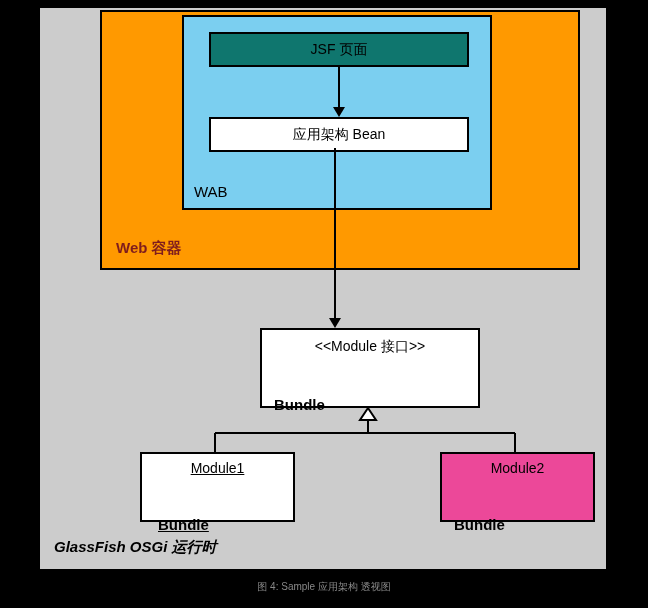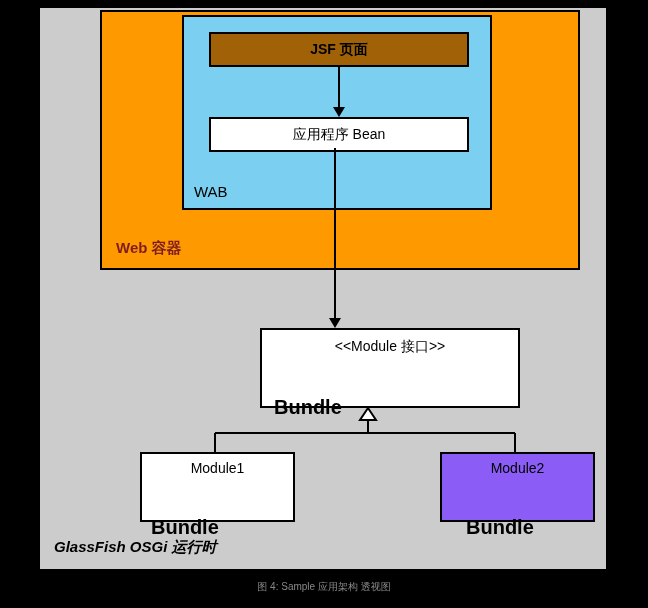--- a/index.html
+++ b/index.html
@@ -36,27 +36,26 @@
       height: 195px;
       background: #7bcff0;
       border: 2px solid #000;
     }
     .jsf-box {
       position: absolute;
       left: 25px;
       top: 15px;
       width: 260px;
       height: 35px;
-      background: #a16207;
+      background: #0f766e;
       border: 2px solid #000;
       display: flex;
       align-items: center;
       justify-content: center;
       font-size: 14px;
-      font-weight: bold;
     }
     .bean-box {
       position: absolute;
       left: 25px;
       top: 100px;
       width: 260px;
       height: 35px;
       background: #fff;
       border: 2px solid #000;
       display: flex;
@@ -76,55 +75,56 @@
       left: 14px;
       bottom: 10px;
       font-weight: bold;
       font-size: 15px;
       color: #7f1d1d;
     }
     .bundle-box {
       position: absolute;
       left: 220px;
       top: 320px;
-      width: 260px;
+      width: 220px;
       height: 80px;
       background: #fff;
       border: 2px solid #000;
       padding: 8px 12px;
     }
     .module-stereotype {
       text-align: center;
       font-size: 14px;
       margin-bottom: 10px;
     }
     .bundle-label {
       font-weight: bold;
-      font-size: 20px;
+      font-size: 15px;
       margin-top: 40px;
     }
     .module1-box {
       position: absolute;
       left: 100px;
       top: 444px;
       width: 155px;
       height: 70px;
       background: #fff;
       border: 2px solid #000;
-      padding: 6px 9px;
+      padding: 6px 16px;
+      text-decoration: underline;
     }
     .module2-box {
       position: absolute;
       left: 400px;
       top: 444px;
       width: 155px;
       height: 70px;
-      background: #8b5cf6;
-      border: 2px solid #000;
-      padding: 6px 24px;
+      background: #ec4899;
+      border: 2px solid #000;
+      padding: 6px 12px;
     }
     .module-name {
       text-align: center;
       font-size: 14px;
       margin-bottom: 10px;
     }
     .glassfish-label {
       position: absolute;
       left: 14px;
       bottom: 12px;
@@ -150,21 +150,21 @@
 <body>
 
 <div class="outer-container">
 
   <div class="web-container">
     <div class="wab-box">
       <div class="jsf-box">
         <span>JSF 页面</span>
       </div>
       <div class="bean-box">
-        <span>应用程序 Bean</span>
+        <span>应用架构 Bean</span>
       </div>
       <div class="wab-label">WAB</div>
 
       <svg class="arrow" style="left:154px; top:50px; width:2px; height:50px;">
         <line x1="1" y1="0" x2="1" y2="42" stroke="#000" stroke-width="2"></line>
         <polygon points="1,50 -5,40 7,40" fill="#000"></polygon>
       </svg>
     </div>
     <div class="web-container-label">Web 容器</div>
   </div>

